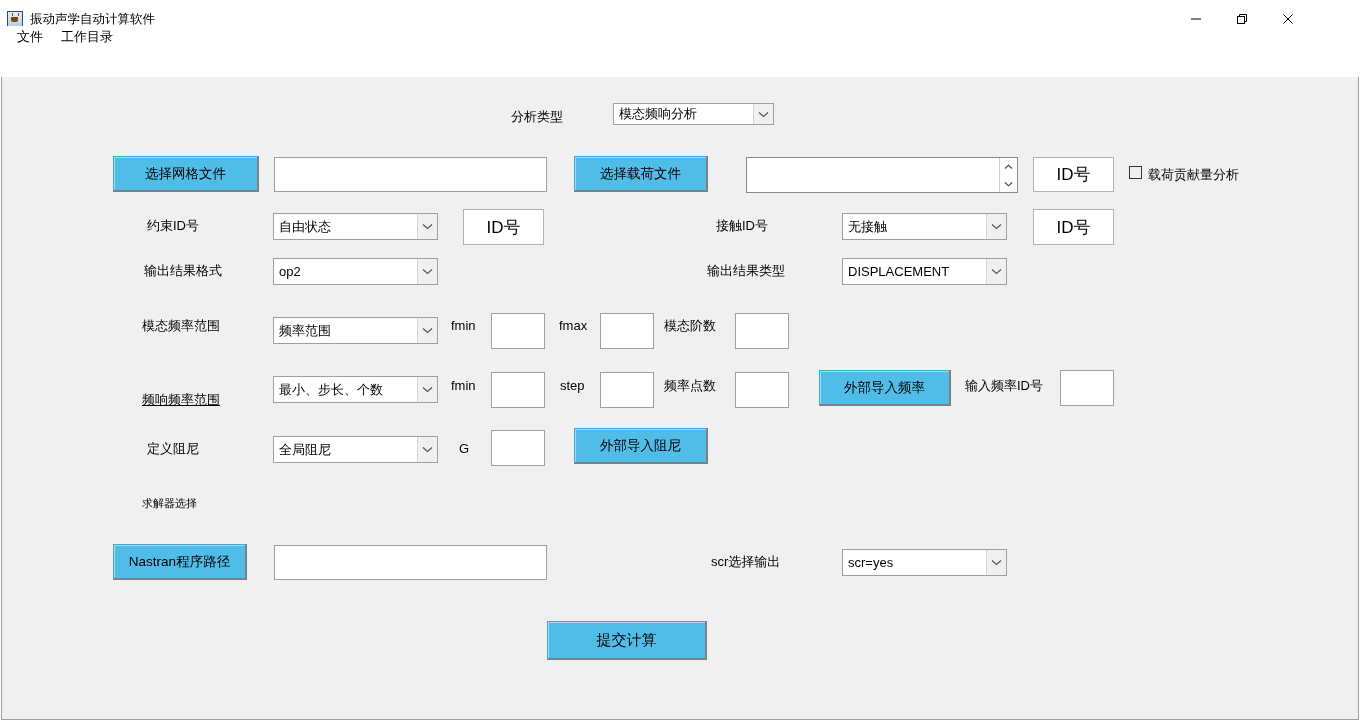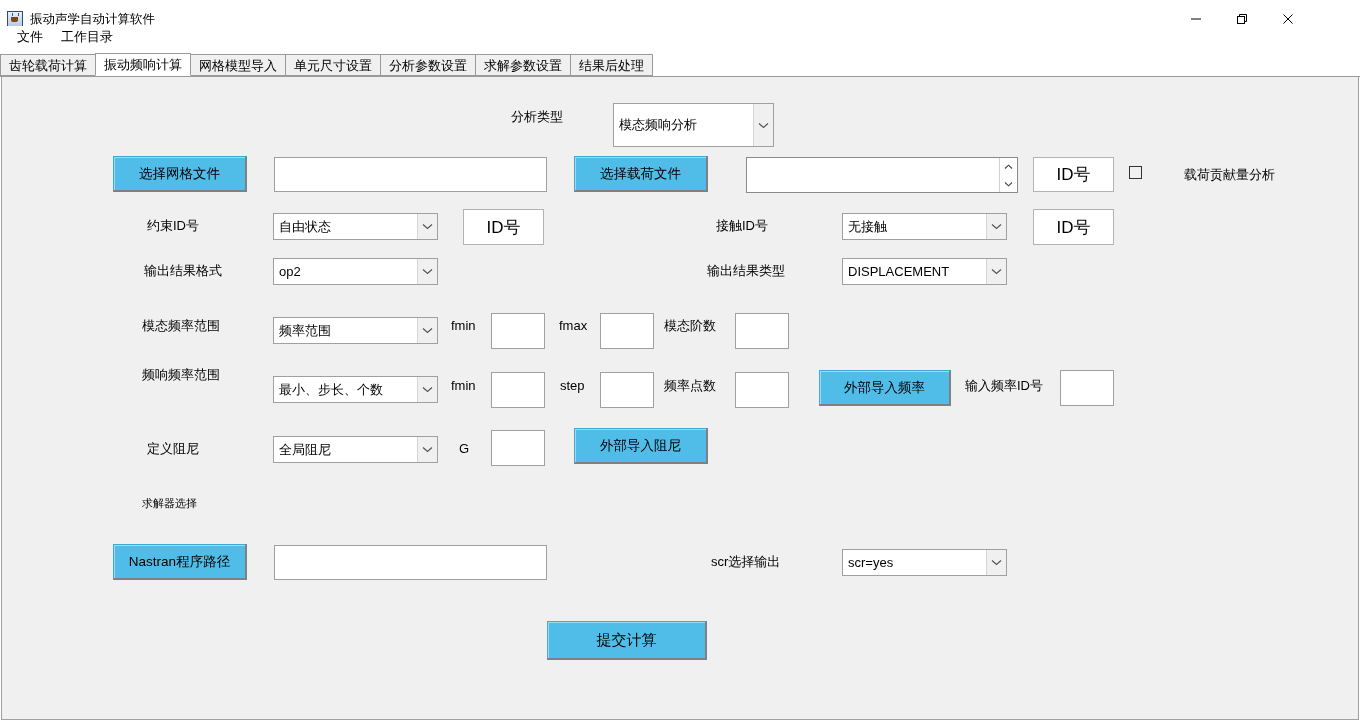--- a/index.html
+++ b/index.html
@@ -231,21 +231,20 @@
     display: flex;
     align-items: center;
     justify-content: center;
     background: #ffffff;
   }
 
   .chkrow {
     position: absolute;
     display: flex;
     white-space: nowrap;
-    gap: 36px;
   }
   .chkbox {
     width: 13px; height: 13px;
     border: 1px solid #333;
     background: #f0f0f0;
     box-sizing: border-box;
     margin-right: 6px;
     flex: 0 0 auto;
   }
   .chklabel { font-size: 13px; color: #000; }
@@ -277,43 +276,34 @@
         </svg>
       </div>
     </div>
   </div>
 
   <div class="menubar">
     <div class="menu-item">文件</div>
     <div class="menu-item">工作目录</div>
   </div>
 
-  <div class="tabstrip">
-    <div class="tab">齿轮载荷计算</div>
-    <div class="tab active">振动频响计算</div>
-    <div class="tab">网格模型导入</div>
-    <div class="tab">单元尺寸设置</div>
-    <div class="tab">分析参数设置</div>
-    <div class="tab">求解参数设置</div>
-    <div class="tab">结果后处理</div>
-  </div>
 
   <div class="content">
 
     <div class="lbl" style="left:509px; top:32px;">分析类型</div>
-    <div class="combo" style="left:611px; top:26px; width:161px; height:44px;">
+    <div class="combo" style="left:611px; top:26px; width:161px; height:22px;">
       <div class="cv">模态频响分析</div>
       <div class="carrow">
         <svg width="11" height="7" viewBox="0 0 11 7">
             <polyline points="1,1.5 5.5,5.5 10,1.5" fill="none" stroke="#555" stroke-width="1.2"></polyline>
           </svg>
       </div>
     </div>
 
-    <div class="btn-blue" style="left:111px; top:79px; width:134px; height:36px;">选择网格文件</div>
+    <div class="btn-blue" style="left:111px; top:79px; width:146px; height:36px;">选择网格文件</div>
     <div class="txtbox" style="left:272px; top:80px; width:273px; height:35px;" placeholder=""></div>
 
     <div class="btn-blue" style="left:572px; top:79px; width:134px; height:36px;">选择载荷文件</div>
     <div class="spinfield" style="left:744px; top:80px; width:272px; height:36px;">
       <div class="sv"></div>
       <div class="spin">
         <div>
           <svg width="9" height="6" viewBox="0 0 9 6">
               <polyline points="1,4.5 4.5,1.2 8,4.5" fill="none" stroke="#444" stroke-width="1.1"></polyline>
             </svg>
@@ -382,21 +372,21 @@
           </svg>
       </div>
     </div>
     <div class="lbl" style="left:449px; top:241px;">fmin</div>
     <div class="txtbox" style="left:489px; top:236px; width:54px; height:36px;"></div>
     <div class="lbl" style="left:557px; top:241px;">fmax</div>
     <div class="txtbox" style="left:598px; top:236px; width:54px; height:36px;"></div>
     <div class="lbl" style="left:662px; top:241px;">模态阶数</div>
     <div class="txtbox" style="left:733px; top:236px; width:54px; height:36px;"></div>
 
-    <div class="lbl" style="left:140px; top:290px;">频响频率范围</div>
+    <div class="lbl" style="left:140px; top:315px;text-decoration:underline;">频响频率范围</div>
     <div class="combo" style="left:271px; top:299px; width:165px; height:27px;">
       <div class="cv">最小、步长、个数</div>
       <div class="carrow">
         <svg width="11" height="7" viewBox="0 0 11 7">
             <polyline points="1,1.5 5.5,5.5 10,1.5" fill="none" stroke="#555" stroke-width="1.2"></polyline>
           </svg>
       </div>
     </div>
     <div class="lbl" style="left:449px; top:301px;">fmin</div>
     <div class="txtbox" style="left:489px; top:295px; width:54px; height:36px;"></div>

